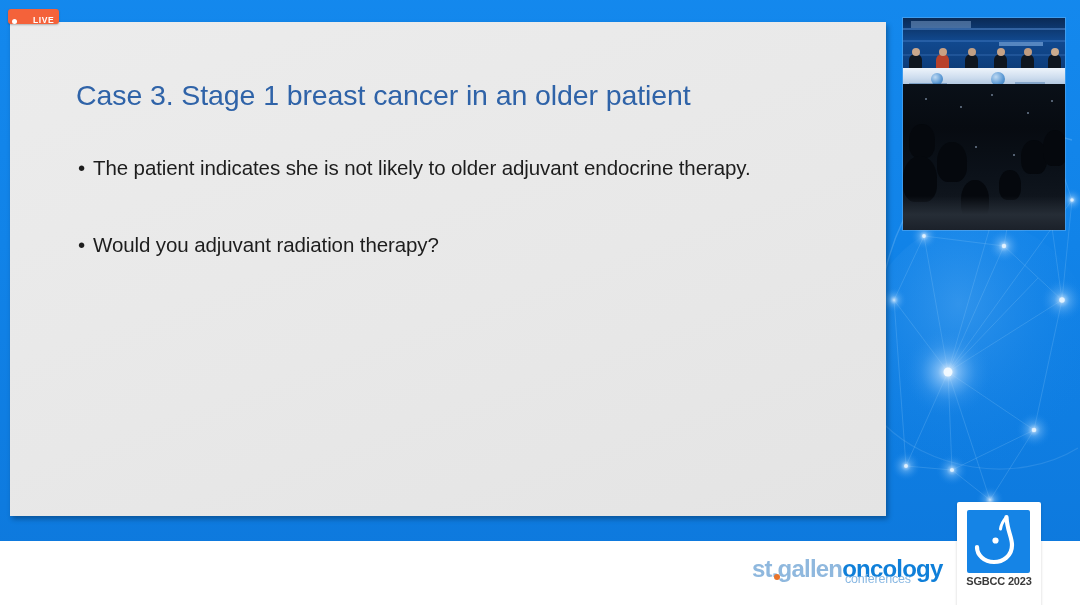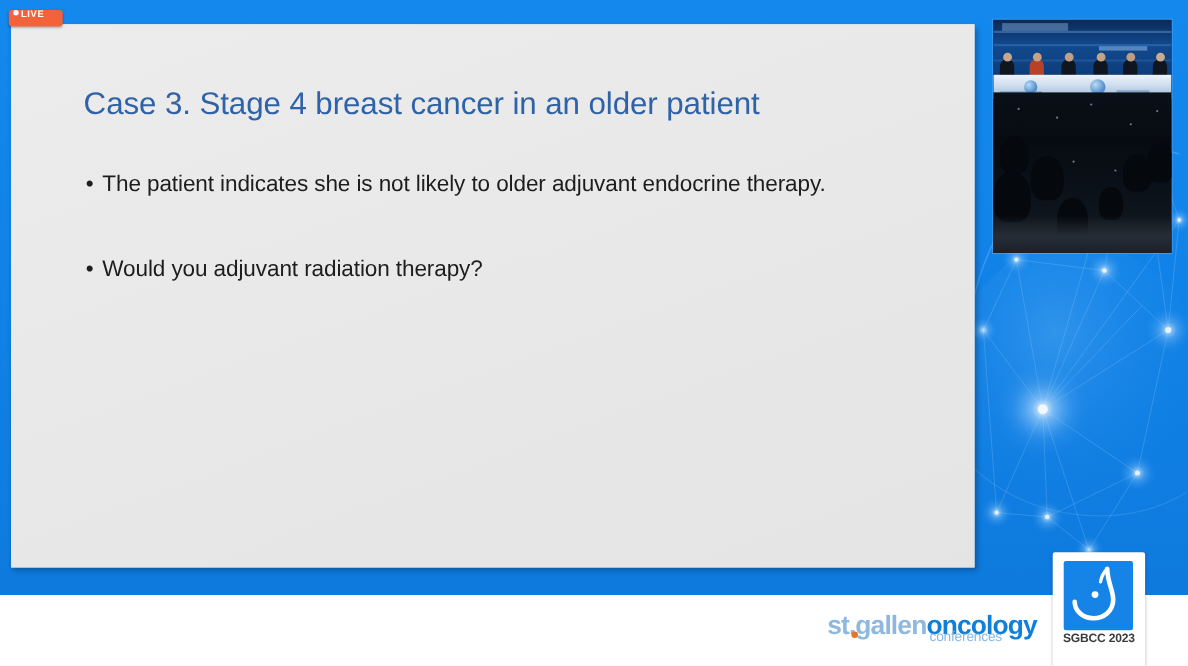--- a/index.html
+++ b/index.html
@@ -113,26 +113,26 @@
     display: block;
     max-width: 690px;
   }
 
   
   .live-badge {
     position: absolute;
     left: 8px;
     top: 9px;
     height: 15px;
-    padding: 0 17px 0 4px;
+    padding: 0 5px 0 4px;
     border-radius: 3px;
     background: #f4623a;
     display: flex;
-    align-items: flex-start;
-    gap: 2px;
+    align-items: flex-end;
+    gap: 16px;
     z-index: 12;
     box-shadow: 0 1px 2px rgba(0,0,0,.25);
   }
   .live-dot {
     width: 5px;
     height: 5px;
     border-radius: 50%;
     background: #ffffff;
     display: block;
     flex: 0 0 auto;
@@ -417,21 +417,21 @@
       <circle cx="104" cy="500" r="14" fill="url(#glowSm)"></circle>
 
       <circle cx="186" cy="200" r="12" fill="url(#glowSm)"></circle>
       <circle cx="186" cy="200" r="1.8" fill="#eaf6ff" fill-opacity="0.75"></circle>
     </svg>
   </div>
 
   <div class="slide">
     <div class="slide-inner">
 
-      <div class="slide-title">Case 3. Stage 4 breast cancer in an older patient</div>
+      <div class="slide-title">Case 3. Stage 1 breast cancer in an older patient</div>
 
       <div class="bullets">
 
         <div class="bullet">
           <span class="dot">•</span>
           <span class="btext">The patient indicates she is not likely to older adjuvant endocrine therapy.</span>
         </div>
 
         <div class="bullet">
           <span class="dot">•</span>

